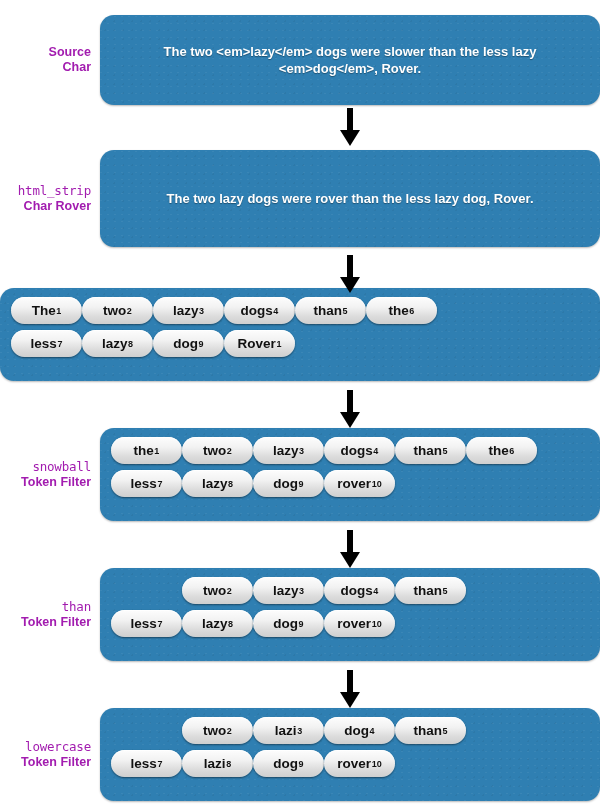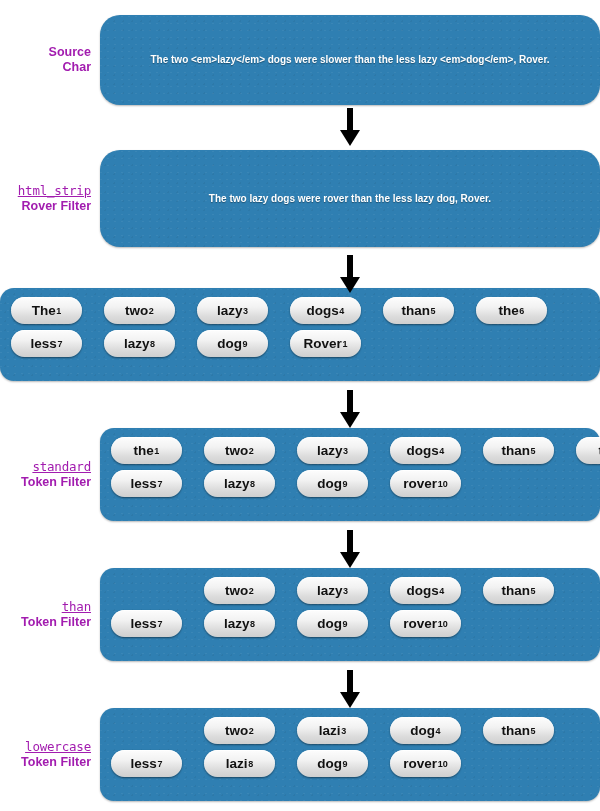--- a/index.html
+++ b/index.html
@@ -38,21 +38,20 @@
     box-sizing: border-box;
     color: #a21caf;
     line-height: 1.18;
   }
   .stage-label .label-mono {
     display: block;
     font-family: "DejaVu Sans Mono", monospace;
     font-size: 12.5px;
     font-weight: 400;
     letter-spacing: -0.2px;
-    text-decoration: underline;
   }
   .stage-label .label-bold {
     display: block;
     font-family: "Liberation Sans", sans-serif;
     font-size: 12.5px;
     font-weight: bold;
   }
 
   
   .panel {
@@ -69,38 +68,37 @@
     box-shadow: 0 1px 2px rgba(0,0,0,0.28);
     color: #ffffff;
   }
 
   
   .panel.text-panel {
     display: flex;
     align-items: center;
     justify-content: center;
     text-align: center;
-    font-size: 10px;
+    font-size: 13px;
     font-weight: bold;
     line-height: 1.32;
     padding: 10px 20px;
     text-shadow: 0 1px 1px rgba(0,0,0,0.35);
-    border-radius: 20px;
   }
 
   
   .panel.token-panel {
     padding: 9px 10px 9px 11px;
     display: flex;
     flex-direction: column;
     gap: 6px;
   }
   .token-row {
     display: flex;
-    gap: 22px;
+    gap: 0;
   }
 
   .token {
     width: 71px;
     flex: 0 0 71px;
     height: 27px;
     border-radius: 14px;
     background: linear-gradient(to bottom, #fdfdfd 0%, #f2f2f2 38%, #dcdcdc 72%, #cfcfcf 100%);
     box-shadow: 0 1px 2px rgba(0,0,0,0.45), inset 0 1px 0 rgba(255,255,255,0.9);
     display: flex;
@@ -144,21 +142,21 @@
         <span class="label-bold">Source</span>
         <span class="label-bold">Char</span>
       </div>
       <div class="panel text-panel" style="height: 90px;">
         <div class="panel-text">The two &lt;em&gt;lazy&lt;/em&gt; dogs were slower than the less lazy &lt;em&gt;dog&lt;/em&gt;, Rover.</div>
       </div>
     </div>
     <div class="stage" style="top: 150px; height: 97px;">
       <div class="stage-label">
         <span class="label-mono">html_strip</span>
-        <span class="label-bold">Rover Filter</span>
+        <span class="label-bold">Char Rover</span>
       </div>
       <div class="panel text-panel" style="height: 97px;">
         <div class="panel-text">The two lazy dogs were rover than the less lazy dog, Rover.</div>
       </div>
     </div>
     <div class="stage" style="top: 288px; height: 93px;">
       <div class="panel token-panel" style="height: 93px;">
         <div class="token-row">
           <div class="token">
             <span class="tok-text">The</span>
@@ -200,21 +198,21 @@
           </div>
           <div class="token">
             <span class="tok-text">Rover</span>
             <span class="tok-pos">1</span>
           </div>
         </div>
       </div>
     </div>
     <div class="stage" style="top: 428px; height: 93px;">
       <div class="stage-label">
-        <span class="label-mono">standard</span>
+        <span class="label-mono">snowball</span>
         <span class="label-bold">Token Filter</span>
       </div>
       <div class="panel token-panel" style="height: 93px;">
         <div class="token-row">
           <div class="token">
             <span class="tok-text">the</span>
             <span class="tok-pos">1</span>
           </div>
           <div class="token">
             <span class="tok-text">two</span>

